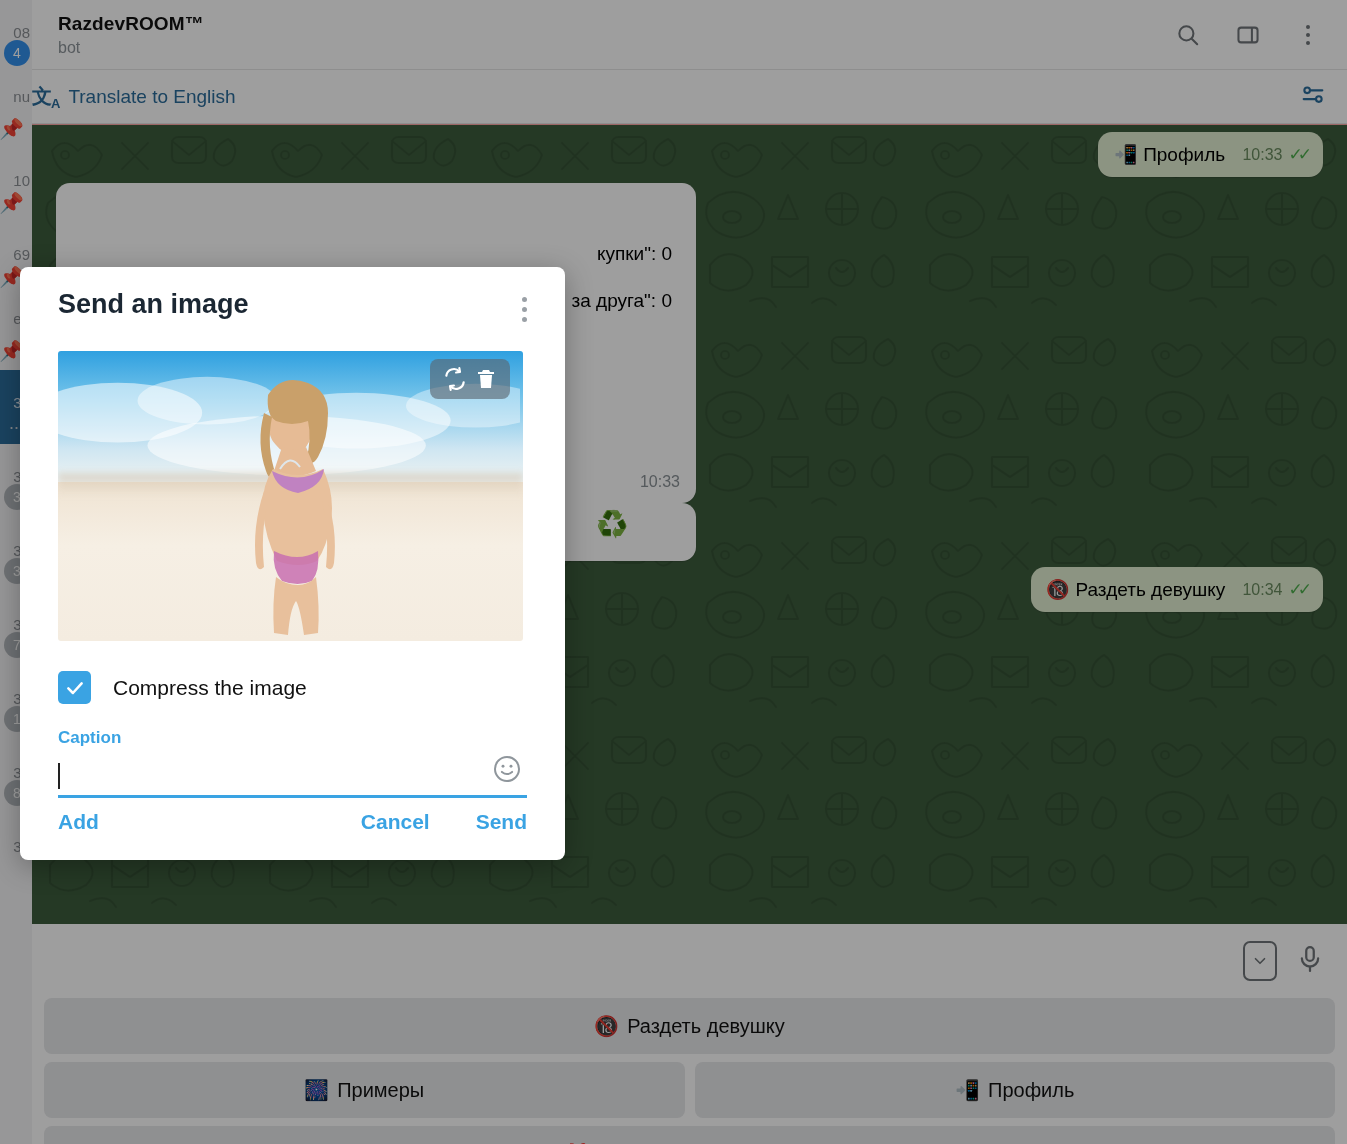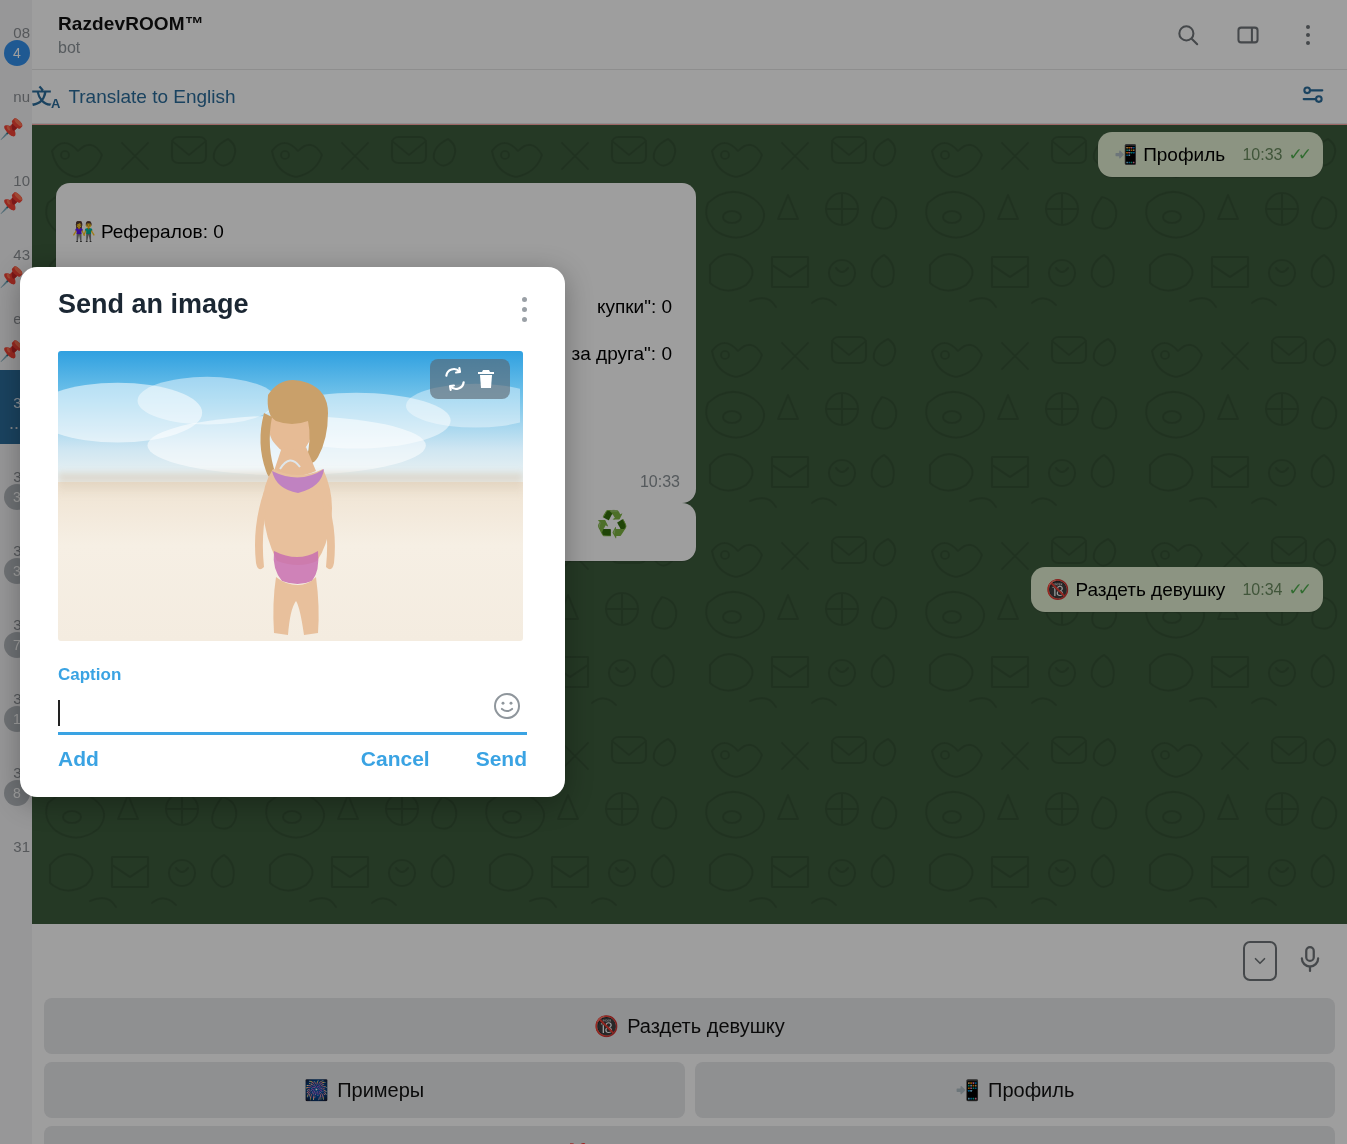--- a/index.html
+++ b/index.html
@@ -121,21 +121,21 @@
   .kb-btn {
     flex: 1; height: 56px; border-radius: 8px; background: #e7e8ea;
     display: flex; align-items: center; justify-content: center;
     font-size: 20px; color: #111; cursor: pointer; gap: 8px;
   }
 
   
   .scrim { position: absolute; inset: 0; background: rgba(0,0,0,.38); }
   .modal {
     position: absolute; left: 20px; top: 267px; width: 545px;
-    background: #fff; border-radius: 17px;
+    background: #fff; border-radius: 8px;
     box-shadow: 0 6px 28px rgba(0,0,0,.3);
     padding: 22px 38px 26px 38px;
   }
   .modal-head { display: flex; align-items: flex-start; }
   .modal-title { flex: 1; font-size: 27px; font-weight: bold; color: #1b2733; }
   .modal-kebab { display: flex; flex-direction: column; gap: 5px; padding-top: 8px; cursor: pointer; }
   .modal-kebab i { width: 5px; height: 5px; border-radius: 50%; background: #9aa0a6; display: block; }
 
   .thumbwrap {
     position: relative; margin-top: 29px; width: 465px; height: 290px;
@@ -206,21 +206,21 @@
     </div>
     <div class="cl-row">
       <span class="cl-txt">nu</span>
       <span class="cl-badge muteddots" style="top:42px;background:transparent;color:#9aa0a6;font-size:20px;">📌</span>
     </div>
     <div class="cl-row">
       <span class="cl-time">10</span>
       <span class="cl-badge muteddots" style="top:42px;background:transparent;color:#9aa0a6;font-size:20px;">📌</span>
     </div>
     <div class="cl-row">
-      <span class="cl-time">43</span>
+      <span class="cl-time">69</span>
       <span class="cl-badge muteddots" style="top:42px;background:transparent;color:#9aa0a6;font-size:20px;">📌</span>
     </div>
     <div class="cl-row">
       <span class="cl-txt">ed</span>
       <span class="cl-badge muteddots" style="top:42px;background:transparent;color:#9aa0a6;font-size:20px;">📌</span>
     </div>
     <div class="cl-row sel">
       <span class="cl-time">34</span>
       <span class="cl-badge muteddots">...</span>
     </div>
@@ -331,21 +331,20 @@
           <span>Профиль</span>
           <span class="meta">
             <span>10:33</span>
             <span class="ticks">✓✓</span>
           </span>
         </div>
       </div>
 
       <div class="bubble-row" style="left:24px; top:58px;">
         <div class="bubble in" style="width:640px; min-height:320px;">
-          <div style="margin-top:26px">👫 Рефералов: 0</div>
           <div style="margin-top:48px;text-align:right;padding-right:8px">купки": 0</div>
           <div style="margin-top:20px;text-align:right;padding-right:8px">за друга": 0</div>
           <div style="position:absolute;right:16px;bottom:8px;font-size:16px;color:#8a9196">10:33</div>
         </div>
       </div>
 
       <div class="bubble-row" style="left:24px; top:378px;">
         <div class="bubble in" style="width:640px;height:58px;">
           <span style="position:absolute;left:540px;top:8px;font-size:26px">♻️</span>
         </div>
@@ -458,20 +457,28 @@
         </span>
         <span class="ia">
           <svg width="24" height="26" viewBox="0 0 24 24" fill="#ffffff">
             <path d="M9 3h6l1 2h4v2H4V5h4z"></path>
               <path d="M6 8h12l-1 13H7z"></path>
           </svg>
         </span>
       </div>
     </div>
 
+    <div class="cbrow">
+      <div class="cbox">
+        <svg width="20" height="20" viewBox="0 0 24 24" fill="none" stroke="#fff" stroke-width="3" stroke-linecap="round" stroke-linejoin="round">
+          <polyline points="4,12.5 9.5,18 20,6.5"></polyline>
+        </svg>
+      </div>
+      <div class="cblabel">Compress the image</div>
+    </div>
 
     <div class="capwrap">
       <div class="caplabel">Caption</div>
       <div class="capfield">
         <span class="caret"></span>
         <input class="capinput" value="" placeholder="" style="">
         <span class="emoji-btn">
           <svg width="32" height="32" viewBox="0 0 24 24" fill="none" stroke="#8f969c" stroke-width="1.5">
             <circle cx="12" cy="12" r="9"></circle>
             <circle cx="9" cy="10" r="1.1" fill="#8f969c" stroke="none"></circle>

